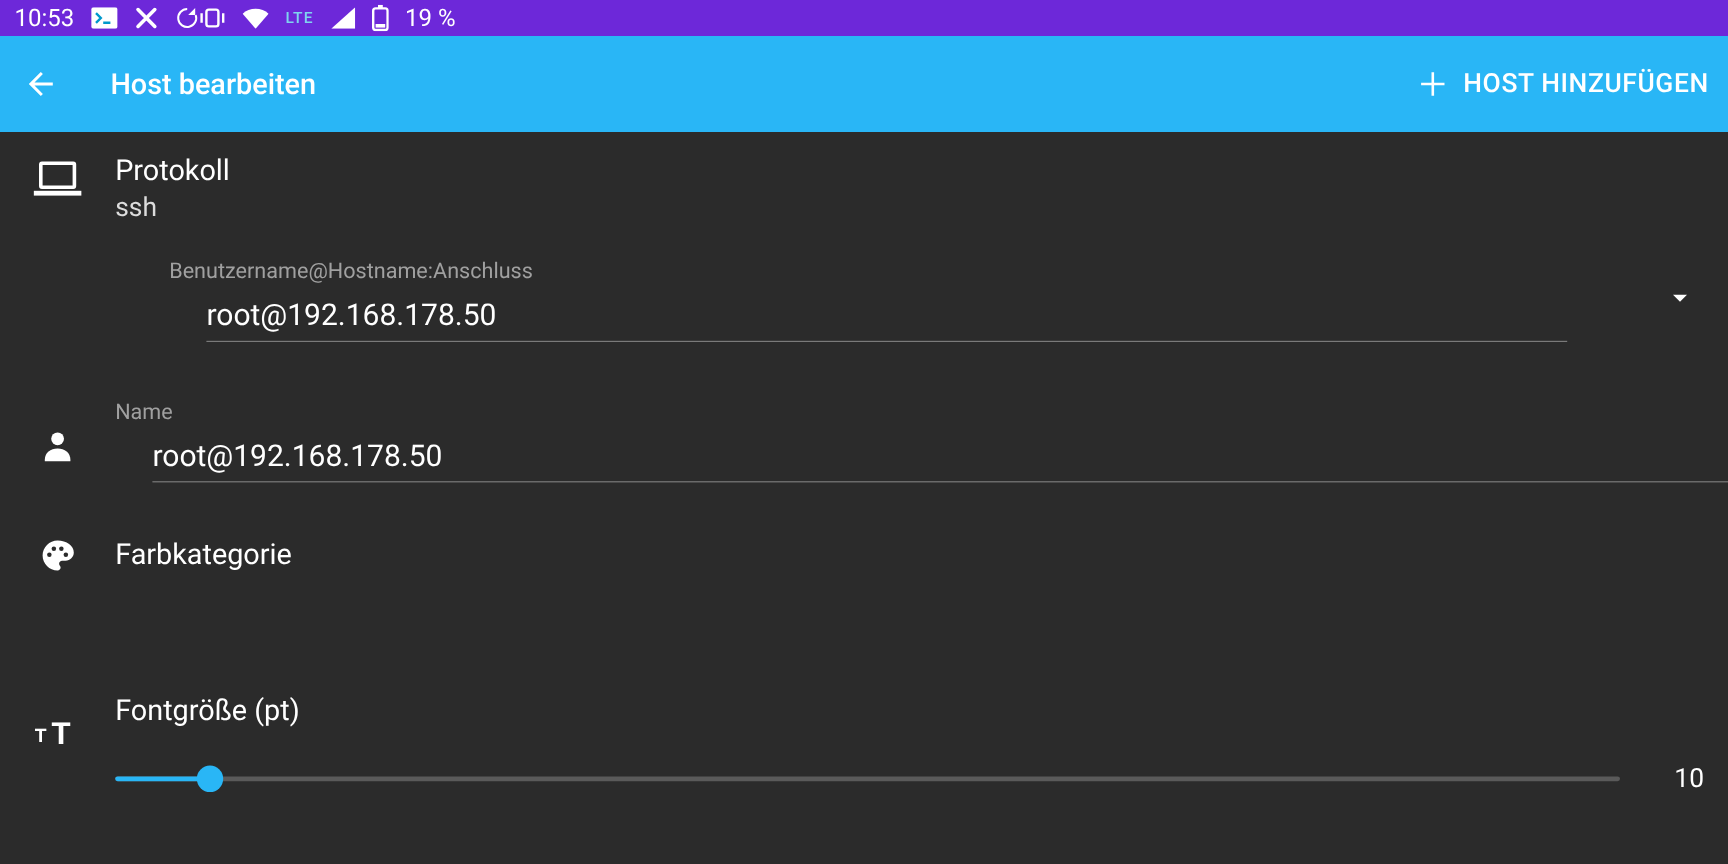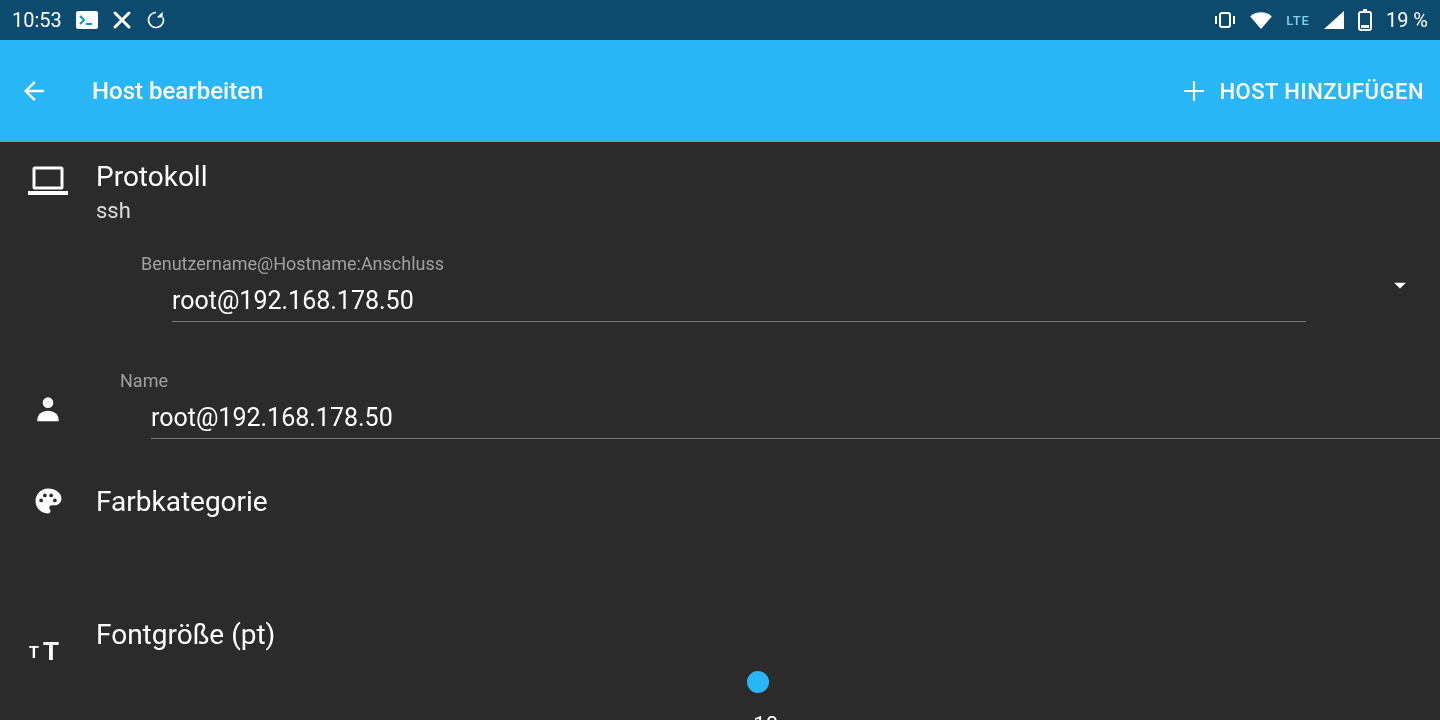--- a/index.html
+++ b/index.html
@@ -7,39 +7,39 @@
     width: 1440px;
     height: 720px;
     font-family: Roboto, "Helvetica Neue", Arial, sans-serif;
     background: #2b2b2b;
     color: #fff;
     overflow: hidden;
   }
 
   
   .status-bar {
-    height: 40px;
-    background: #0c4a6e;
-    display: flex;
-    align-items: center;
-    justify-content: space-between;
+    height: 30px;
+    background: #6d28d9;
+    display: flex;
+    align-items: center;
+    justify-content: flex-start;
     padding: 0 12px;
     color: #fff;
     font-size: 20px;
   }
   .status-left, .status-right {
     display: flex;
     align-items: center;
     gap: 14px;
   }
   .status-icon { display: inline-flex; align-items: center; }
 
   
   .app-bar {
-    height: 102px;
+    height: 80px;
     background: #29b6f6;
     display: flex;
     align-items: center;
     padding: 0 16px 0 10px;
     color: #fff;
   }
   .back-btn {
     width: 48px; height: 48px;
     display: flex; align-items: center; justify-content: center;
     cursor: pointer;
@@ -78,21 +78,21 @@
   }
   .row-trailing {
     width: 80px;
     display: flex;
     align-items: center;
     justify-content: center;
     align-self: center;
   }
 
   .label-lg {
-    font-size: 28px;
+    font-size: 24px;
     color: #fff;
     line-height: 1.2;
     margin-bottom: 4px;
   }
   .value-sm {
     font-size: 22px;
     color: #dcdcdc;
   }
 
   .field-label {
@@ -110,36 +110,35 @@
     padding: 4px 0 6px 0;
     outline: none;
     font-family: inherit;
     margin-left: 31px;
   }
   .field-row1 .field-input { width: calc(100%); }
 
   .connection-row { padding-top: 30px; gap: 45px; }
   .connection-row .row-body { padding-right: 40px; }
 
-  .name-row { padding-top: 48px; gap: 24px; }
+  .name-row { padding-top: 48px; }
 
   .color-row { padding-top: 46px; align-items: center; }
   .color-row .row-icon { padding-top: 0; }
 
   .font-row { padding-top: 96px; }
   .font-row .row-icon { padding-top: 18px; }
 
   
   .slider-wrap {
     display: flex;
     align-items: center;
     gap: 30px;
     margin-top: 30px;
     padding-right: 12px;
-    flex-direction: column;
   }
   .slider {
     position: relative;
     flex: 1;
     height: 24px;
   }
   .slider-track {
     position: absolute;
     top: 50%;
     left: 0; right: 0;

